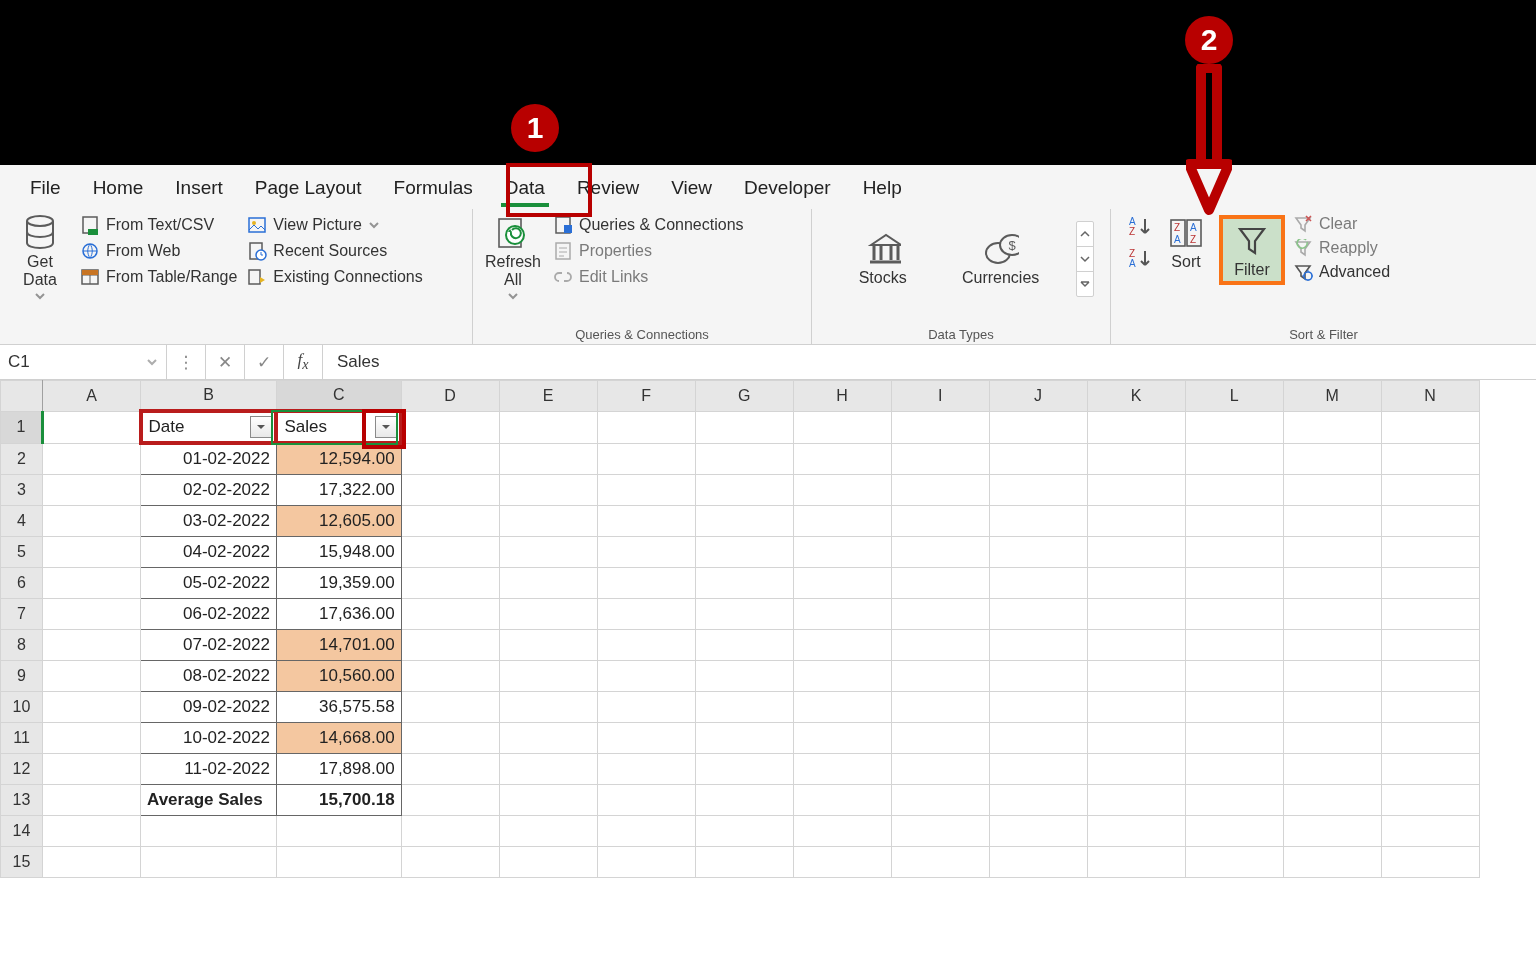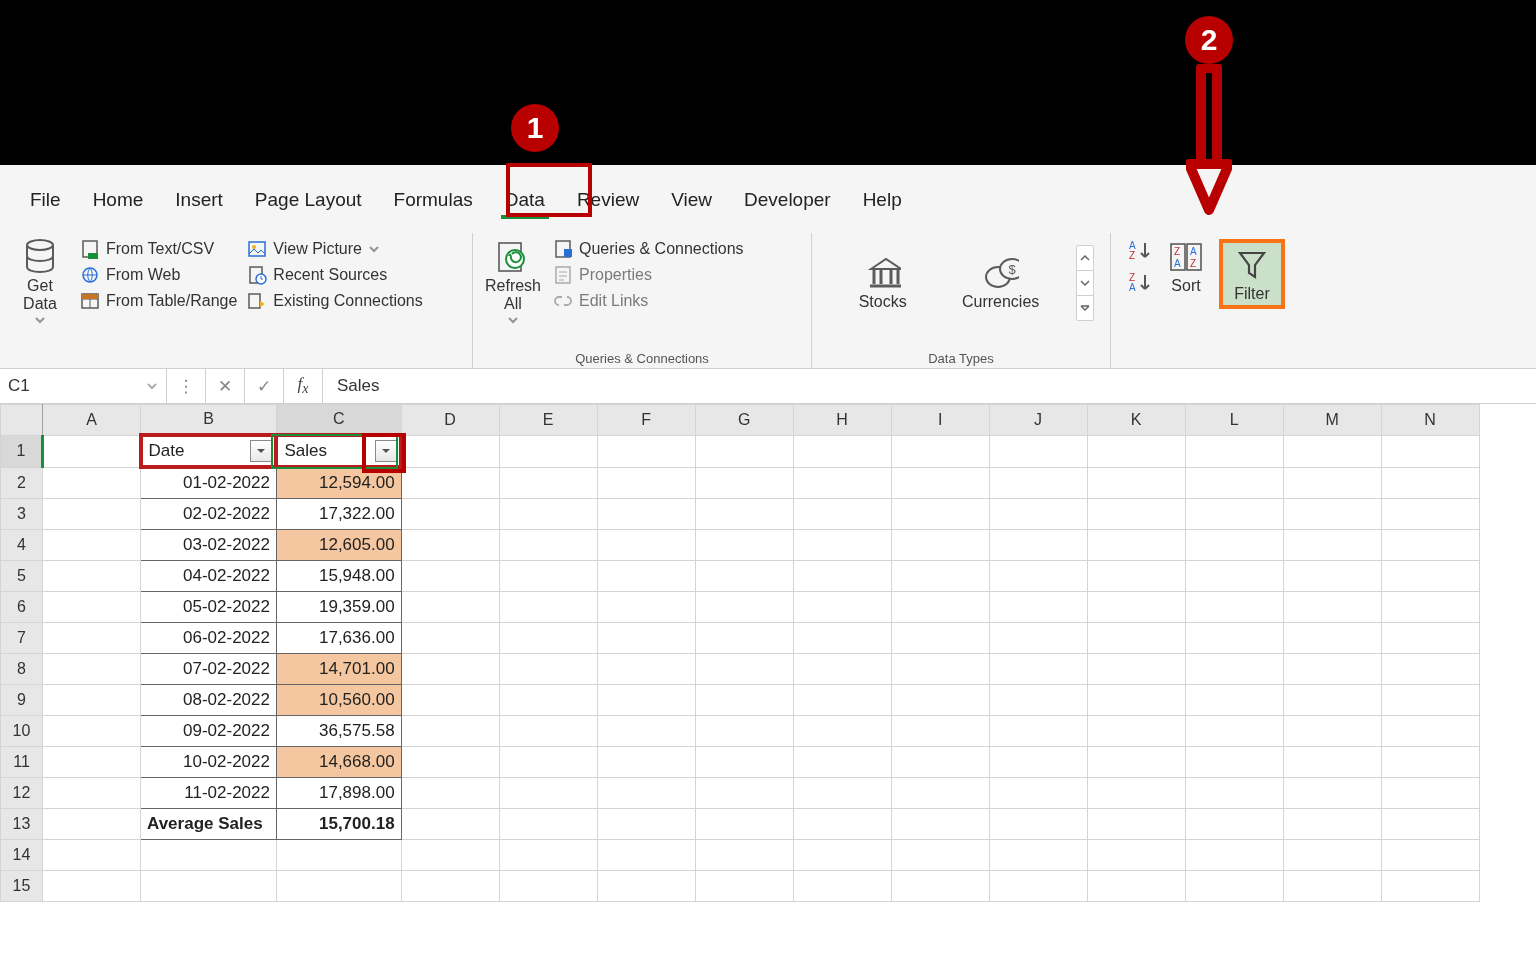--- a/index.html
+++ b/index.html
@@ -18,21 +18,21 @@
   html,body{margin:0;padding:0;font-family:"Segoe UI",Arial,sans-serif;color:var(--text);}
   body{width:1536px;background:#fff;}
 
   .blackbar{background:#000;height:165px;position:relative;}
 
   
   .badge{position:absolute;width:48px;height:48px;border-radius:50%;background:var(--hl-red);color:#fff;font-size:30px;font-weight:700;display:flex;align-items:center;justify-content:center;font-family:Arial,sans-serif;z-index:50;}
   .arrow-ann{position:absolute;z-index:49;color:var(--hl-red);}
 
   
-  .tabs{display:flex;align-items:flex-end;background:var(--ribbon-bg);height:44px;padding:12px 14px;gap:0;font-size:19px;}
+  .tabs{display:flex;align-items:flex-end;background:var(--ribbon-bg);height:44px;padding:0 14px;gap:0;font-size:19px;}
   .tab{padding:8px 16px 10px;cursor:pointer;color:#222;position:relative;}
   .tab.active::after{content:"";position:absolute;left:12px;right:12px;bottom:2px;height:4px;background:var(--green);}
 
   
   .frame-1{position:absolute;left:506px;top:163px;width:78px;height:46px;border:4px solid var(--hl-red);z-index:40;pointer-events:none;}
   .frame-2{position:absolute;border:4px solid var(--hl-red);z-index:40;pointer-events:none;}
 
   
   .ribbon{background:var(--ribbon-bg);display:flex;height:135px;border-bottom:1px solid var(--border);}
   .group{border-right:1px solid var(--border);padding:6px 10px 2px;display:flex;flex-direction:column;justify-content:space-between;}
@@ -304,21 +304,46 @@
         <span class="lbl">Sort</span>
       </div>
       <div class="big-btn filter-btn">
         <span class="ic">
           <svg width="30" height="32">
               <path d="M3 4h24l-9 12v12l-6-4v-8z" fill="none" stroke="#444" stroke-width="2.2"></path>
             </svg>
         </span>
         <span class="lbl">Filter</span>
       </div>
+      <div class="small-list">
+        <div class="small-item disabled">
+          <svg width="20" height="18">
+              <path d="M3 3h14l-5 7v6l-4-3v-3z" fill="none" stroke="#aaa" stroke-width="1.6"></path>
+              <path d="M13 1l5 5m0-5l-5 5" stroke="#c55" stroke-width="1.6"></path>
+            </svg>
+          <span>Clear</span>
+        </div>
+        <div class="small-item disabled">
+          <svg width="20" height="18">
+              <path d="M3 3h14l-5 7v6l-4-3v-3z" fill="none" stroke="#aaa" stroke-width="1.6"></path>
+              <path d="M14 3a5 5 0 1 1-1-2" fill="none" stroke="#8bc58b" stroke-width="1.6"></path>
+            </svg>
+          <span>Reapply</span>
+        </div>
+        <div class="small-item">
+          <svg width="20" height="18">
+              <path d="M3 3h14l-5 7v6l-4-3v-3z" fill="none" stroke="#555" stroke-width="1.6"></path>
+              <circle cx="15" cy="13" r="4" fill="none" stroke="#2a6fd6" stroke-width="1.6"></circle>
+              <path d="M15 9v-2M15 19v-2M11 13h-2M21 13h-2" stroke="#2a6fd6"></path>
+            </svg>
+          <span>Advanced</span>
+        </div>
+      </div>
     </div>
+    <div class="group-label">Sort &amp; Filter</div>
   </div>
 </div>
 
 <div class="fbar">
   <div class="namebox">
     <span>C1</span>
     <svg class="caret" viewBox="0 0 12 12">
         <path d="M2 4l4 4 4-4" fill="none" stroke="#777" stroke-width="2"></path>
       </svg>
   </div>

